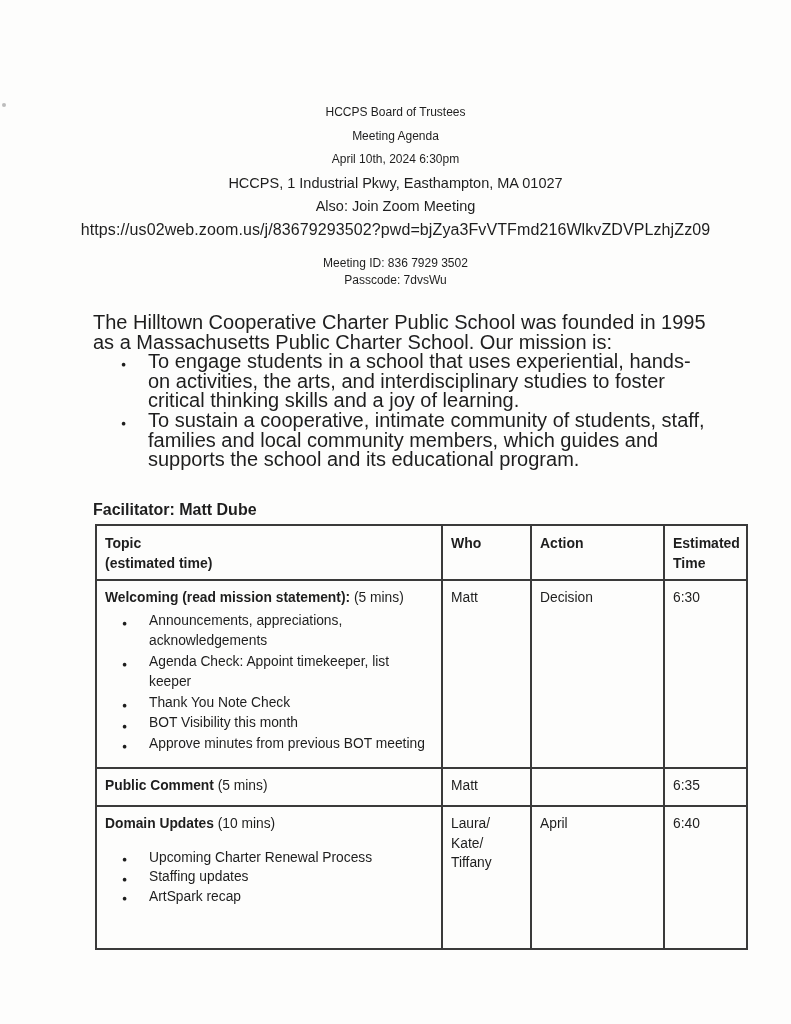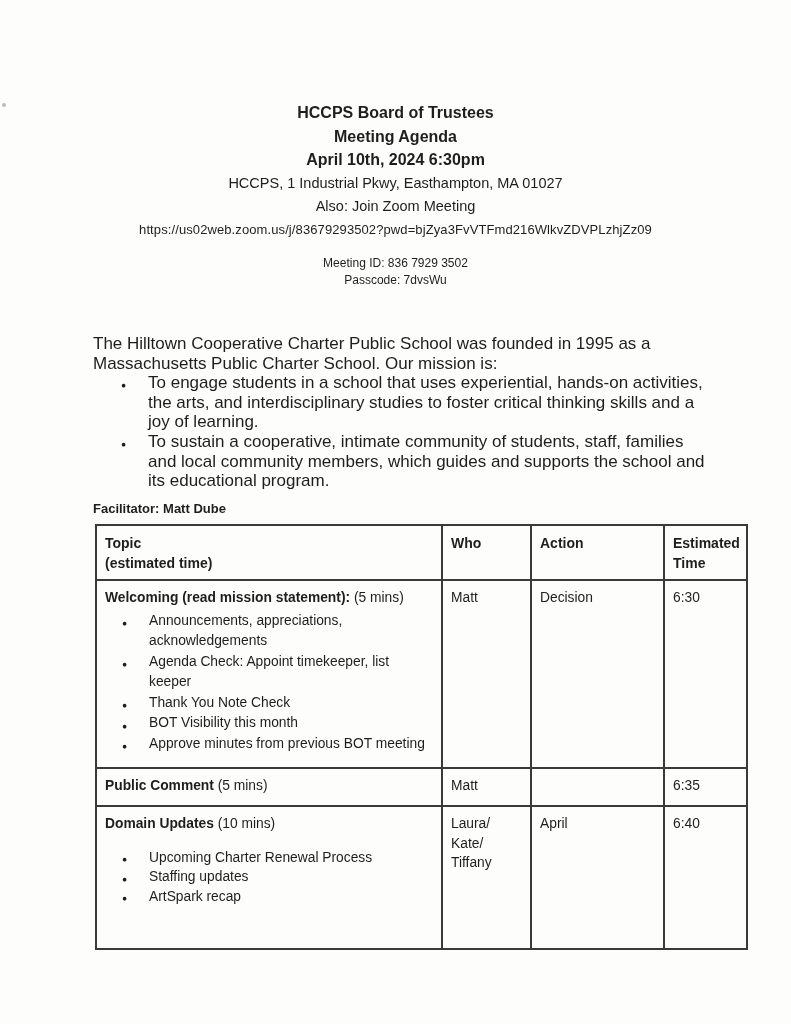--- a/index.html
+++ b/index.html
@@ -26,46 +26,46 @@
     opacity: .65;
   }
 
   
   .doc-header {
     position: absolute;
     top: 101px; left: 0; right: 0;
     text-align: center;
   }
   .h-bold {
-    font-weight: bold;
-    font-size: 16px;
+    font-weight: normal;
+    font-size: 12px;
     line-height: 23.5px;
   }
   .h-reg {
     font-size: 14.5px;
     line-height: 23px;
   }
   .h-url {
-    font-size: 13px;
+    font-size: 16px;
     line-height: 21px;
     margin-top: 1px;
     letter-spacing: .1px;
   }
   .h-meeting {
     margin-top: 15px;
     font-size: 12px;
     line-height: 17.5px;
   }
 
   
   .mission {
     position: absolute;
-    top: 334px; left: 93px;
+    top: 313px; left: 93px;
     width: 616px;
-    font-size: 17px;
+    font-size: 20px;
     line-height: 19.6px;
   }
   .mission p { margin: 0; }
   ul.dots {
     list-style: none;
     margin: 0;
     padding: 0 0 0 55px;
   }
   ul.dots li { position: relative; }
   ul.dots li::before {
@@ -73,21 +73,21 @@
     position: absolute;
     left: -27px;
     top: .32em;
     font-size: 8.5px;
   }
 
   .facilitator {
     position: absolute;
     top: 501px; left: 93px;
     font-weight: bold;
-    font-size: 13px;
+    font-size: 16px;
   }
 
   
   table.agenda {
     position: absolute;
     top: 524px; left: 95px;
     width: 651px;
     border-collapse: collapse;
     table-layout: fixed;
     font-size: 13.8px;

